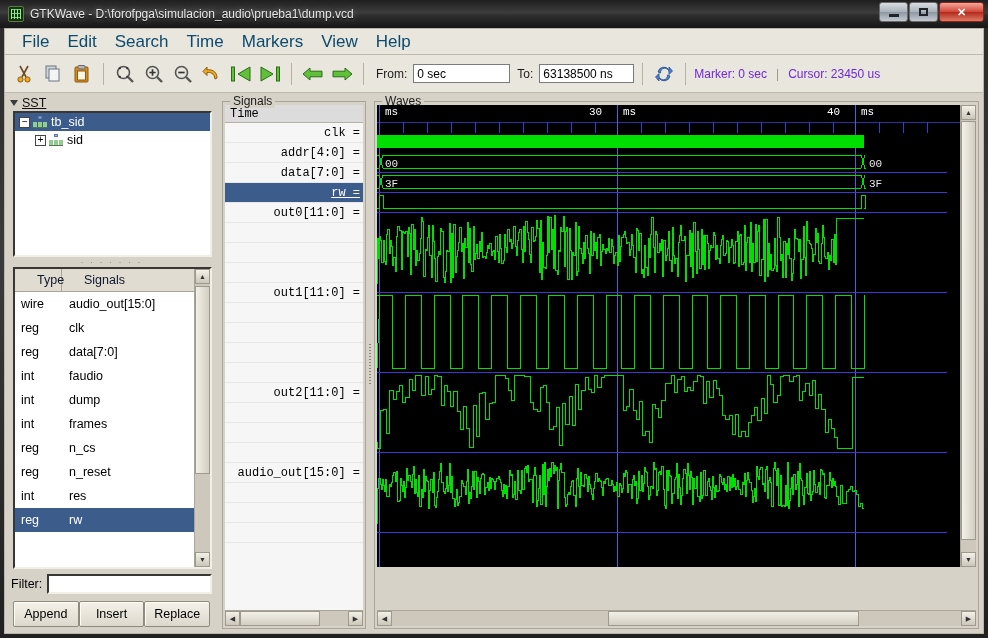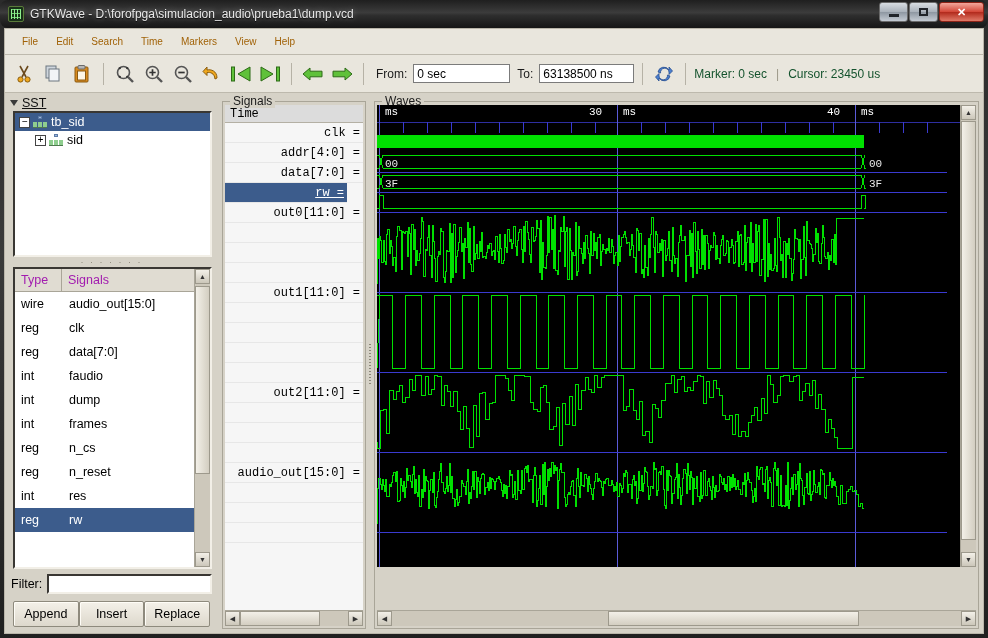--- a/index.html
+++ b/index.html
@@ -12,21 +12,21 @@
   .window{
     position:absolute;left:0;top:0;width:988px;height:638px;
     background:linear-gradient(to bottom,#2b2b2b 0%,#3a3a3a 40%,#202020 100%);
     box-sizing:border-box;
     padding:0;
   }
   
   .titlebar{
     position:absolute;left:0;top:0;width:988px;height:28px;
     background:linear-gradient(to bottom,#1f1f1f 0%,#3c3c3c 45%,#2e2e2e 55%,#161616 100%);
-    display:flex;align-items:center;border-radius:8px;
+    display:flex;align-items:center;
   }
   .titlebar-left{display:flex;align-items:center;padding-left:8px;}
   .app-icon{
     width:16px;height:16px;margin-right:6px;
     background:#183018;border:1px solid #5a7a3a;border-radius:2px;
     position:relative;box-sizing:border-box;
   }
   .app-icon:before{
     content:"";position:absolute;left:2px;top:2px;right:2px;bottom:2px;
     background:
@@ -57,36 +57,36 @@
     position:absolute;left:4px;top:28px;width:980px;height:606px;
     background:#d6d2c7;box-sizing:border-box;
     border:1px solid #b9b5a9;
   }
   
   .menubar{
     height:26px;background:#e9e6dd;border-bottom:1px solid #bdb9ad;
     display:flex;align-items:center;padding-left:8px;box-sizing:border-box;
   }
   .menu-item{
-    padding:3px 9px;color:#a16207;font-size:10px;border-radius:2px;
+    padding:3px 9px;color:#0c4a6e;font-size:17px;border-radius:2px;
   }
   
   .toolbar{
     height:38px;background:#e9e6dd;border-bottom:1px solid #bdb9ad;
     display:flex;align-items:center;padding:0 6px;box-sizing:border-box;gap:3px;
   }
   .tb-btn{width:26px;height:26px;display:flex;align-items:center;justify-content:center;border-radius:2px;}
   .tb-sep{width:1px;height:22px;background:#b6b2a6;margin:0 5px;}
   .tb-label{font-size:12px;color:#1b1b1b;margin-left:4px;margin-right:3px;}
   .tb-input{
     height:19px;border:1px solid #7b7b7b;background:#fff;
     font-size:12px;color:#000;padding:8px 3px;box-sizing:border-box;
     display:flex;align-items:center;text-align:center;
   }
-  .tb-status{font-size:12px;color:#14532d;white-space:nowrap;}
+  .tb-status{font-size:12px;color:#6d28d9;white-space:nowrap;}
   .tb-pipe{color:#9b9788;margin:0 6px;}
   
   .panes{position:absolute;left:0;top:65px;right:0;bottom:0;display:flex;}
   .left-pane{width:213px;display:flex;flex-direction:column;background:#d6d2c7;}
   .vsplit{width:8px;background:#d6d2c7;display:flex;align-items:center;justify-content:center;}
   .grip{width:2px;height:40px;background:repeating-linear-gradient(to bottom,#8b8778 0 1px,transparent 1px 3px);}
   .mid-pane{width:148px;display:flex;flex-direction:column;background:#d6d2c7;}
   .right-pane{flex:1;display:flex;flex-direction:column;background:#d6d2c7;}
   .frame{
     border:1px solid #a9a598;margin:0;position:relative;
@@ -128,21 +128,21 @@
   .indent{width:16px;display:inline-block;}
   .dots{
     height:10px;text-align:center;color:#8b8778;font-size:9px;letter-spacing:2px;line-height:10px;
   }
   
   .sig-table-wrap{flex:1;display:flex;flex-direction:column;min-height:0;}
   .sig-table{flex:1;display:flex;min-height:0;}
   .sig-cols{flex:1;display:flex;flex-direction:column;background:#fff;min-width:0;}
   .sig-head{display:flex;height:22px;background:#e0dcd2;border-bottom:1px solid #a9a598;}
   .sig-head div{
-    font-size:12.5px;color:#a21caf;display:flex;align-items:center;padding-left:6px;
+    font-size:12.5px;color:#0f172a;display:flex;align-items:center;padding-left:22px;
     border-right:1px solid #a9a598;box-sizing:border-box;
   }
   .col-type{width:47px;}
   .col-sig{flex:1;border-right:none !important;}
   .sig-rows{flex:1;overflow:hidden;}
   .sig-row{display:flex;height:24px;align-items:center;font-size:12.5px;color:#000;}
   .sig-row.sel{background:#3c5c8c;color:#fff;}
   .sig-row .t{width:47px;padding-left:6px;box-sizing:border-box;}
   .sig-row .n{flex:1;padding-left:7px;box-sizing:border-box;}
   .vscroll{
@@ -457,21 +457,21 @@
 
       <div class="mid-pane">
         <div class="frame" style="flex:1;margin:7px 0 4px 4px;display:flex;flex-direction:column;min-height:0;">
           <span class="frame-legend">Signals</span>
           <div class="sig-names" style="border:none;margin:3px 2px 0 2px;">
             <div class="time-head">Time</div>
             <div style="flex:1;position:relative;background:#f6f6f6;overflow:hidden;">
               <div class="name-row" style="position:absolute;left:0;right:0;top:0px;">clk =</div>
               <div class="name-row" style="position:absolute;left:0;right:0;top:20px;">addr[4:0] =</div>
               <div class="name-row" style="position:absolute;left:0;right:0;top:40px;">data[7:0] =</div>
-              <div class="name-row sel" style="position:absolute;left:0;right:16px;top:60px;text-decoration:underline;">rw =</div>
+              <div class="name-row sel" style="position:absolute;left:0;right:0;top:60px;text-decoration:underline;">rw =</div>
               <div class="name-row" style="position:absolute;left:0;right:0;top:80px;">out0[11:0] =</div>
               <div class="name-row" style="position:absolute;left:0;right:0;top:160px;">out1[11:0] =</div>
               <div class="name-row" style="position:absolute;left:0;right:0;top:260px;">out2[11:0] =</div>
               <div class="name-row" style="position:absolute;left:0;right:0;top:340px;">audio_out[15:0] =</div>
 
               <div class="name-row" style="position:absolute;left:0;right:0;top:100px;"></div>
               <div class="name-row" style="position:absolute;left:0;right:0;top:120px;"></div>
               <div class="name-row" style="position:absolute;left:0;right:0;top:140px;"></div>
               <div class="name-row" style="position:absolute;left:0;right:0;top:180px;"></div>
               <div class="name-row" style="position:absolute;left:0;right:0;top:200px;"></div>

